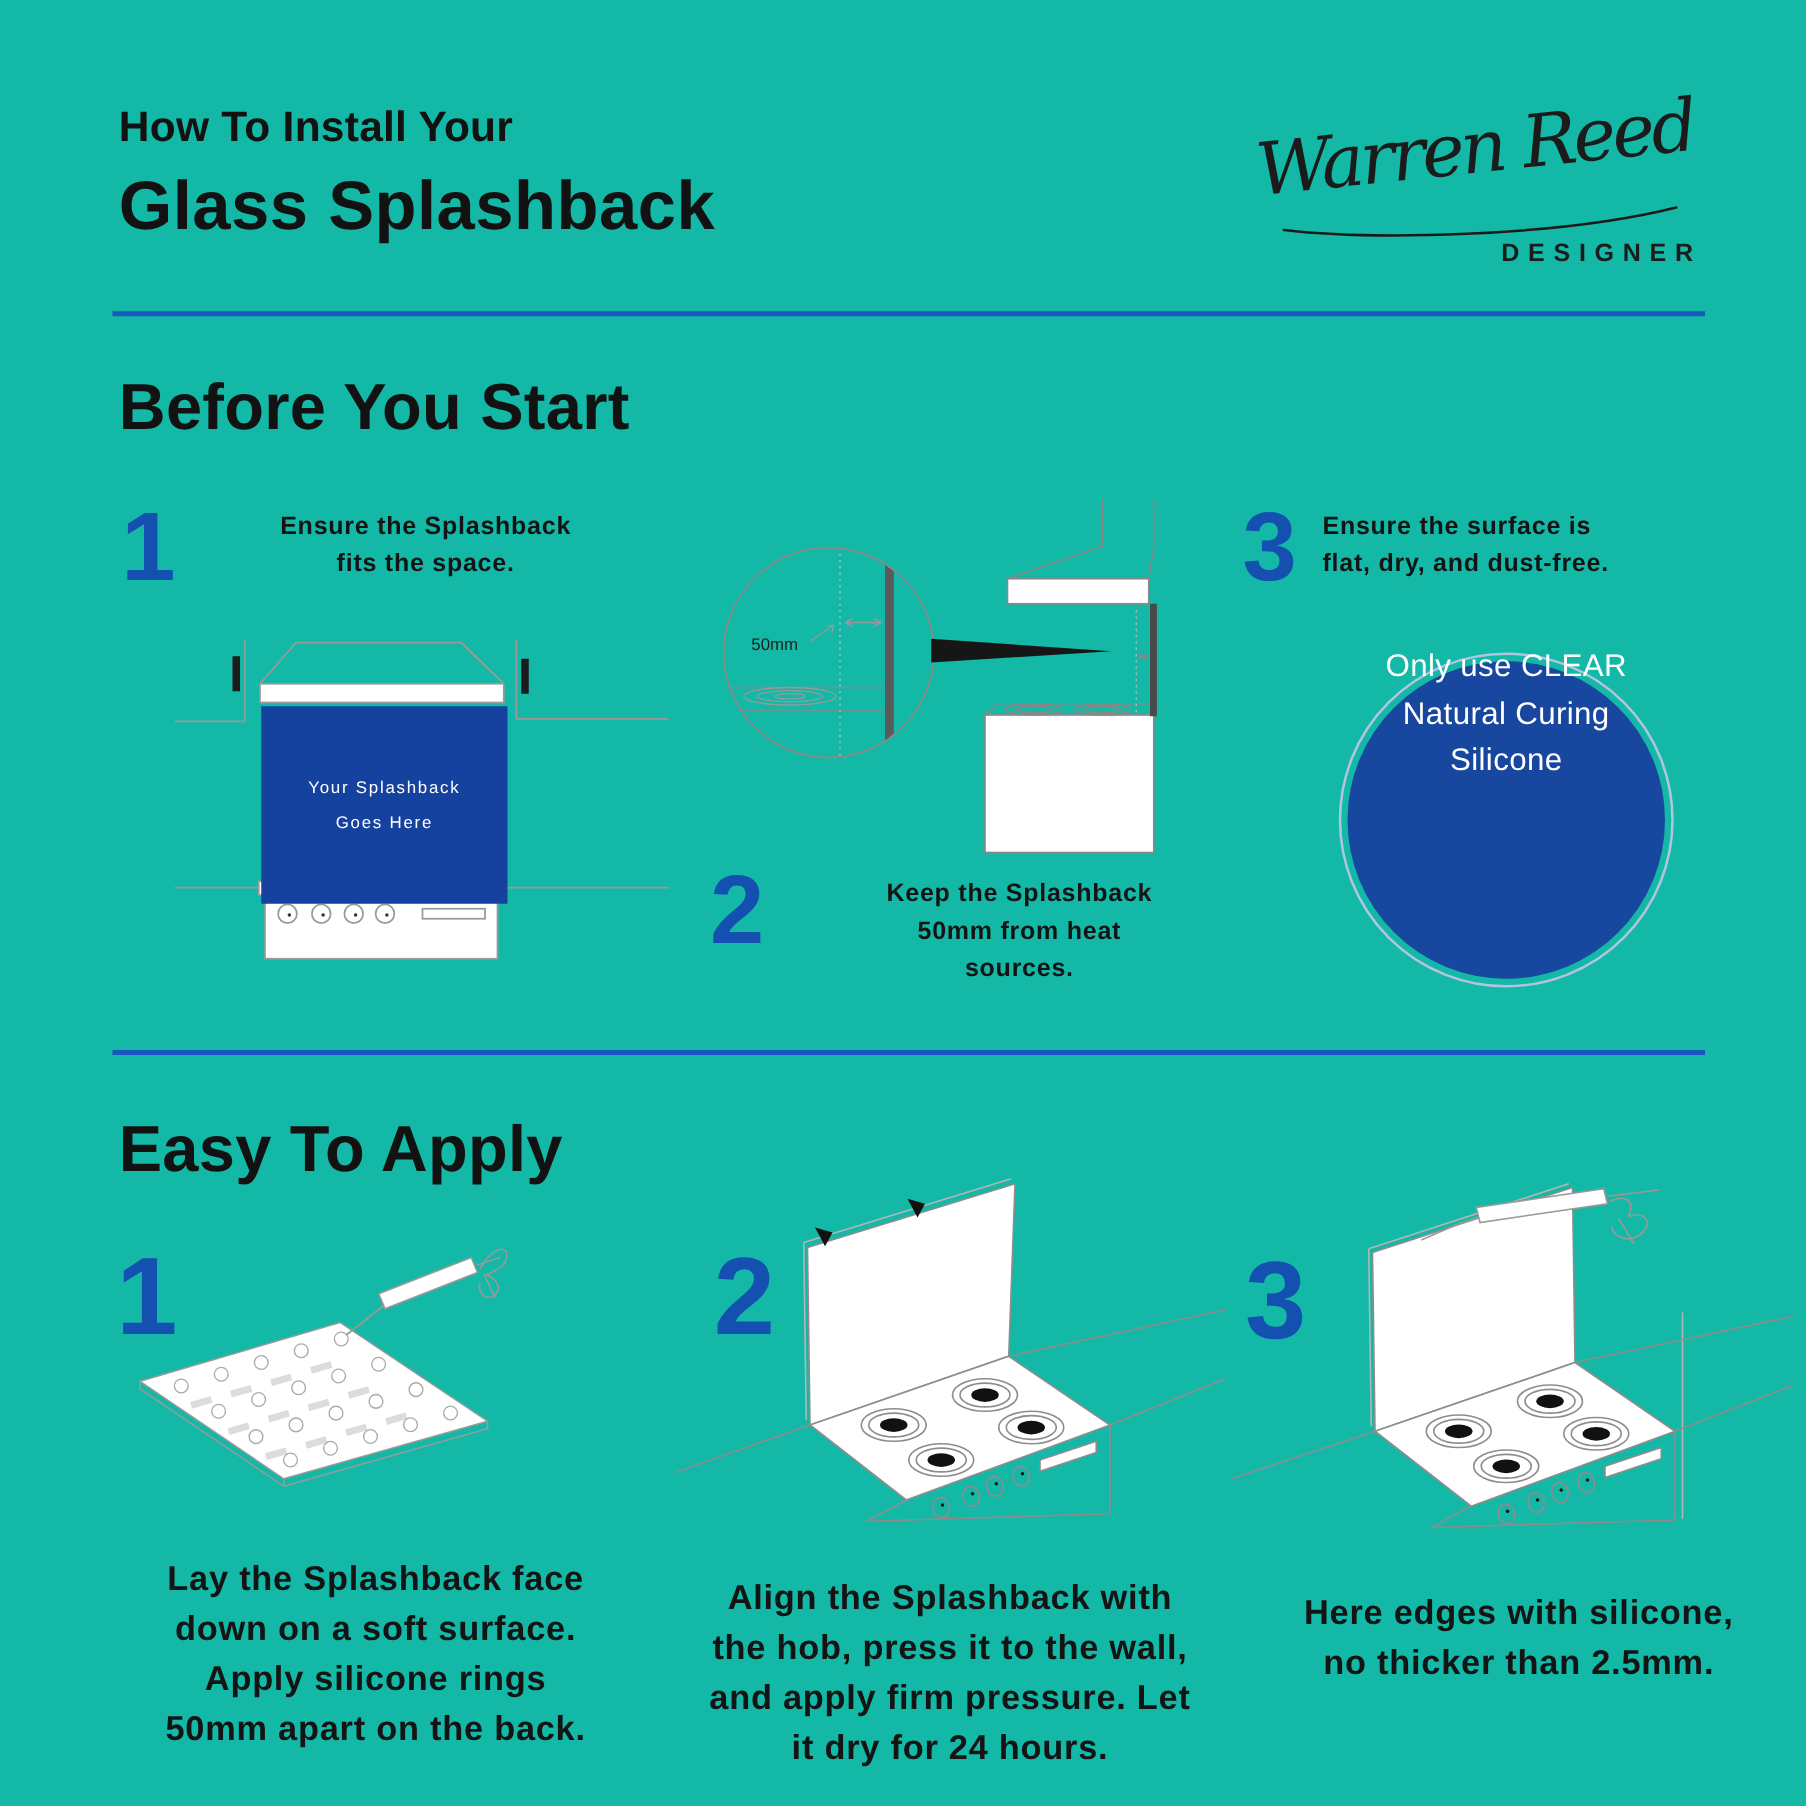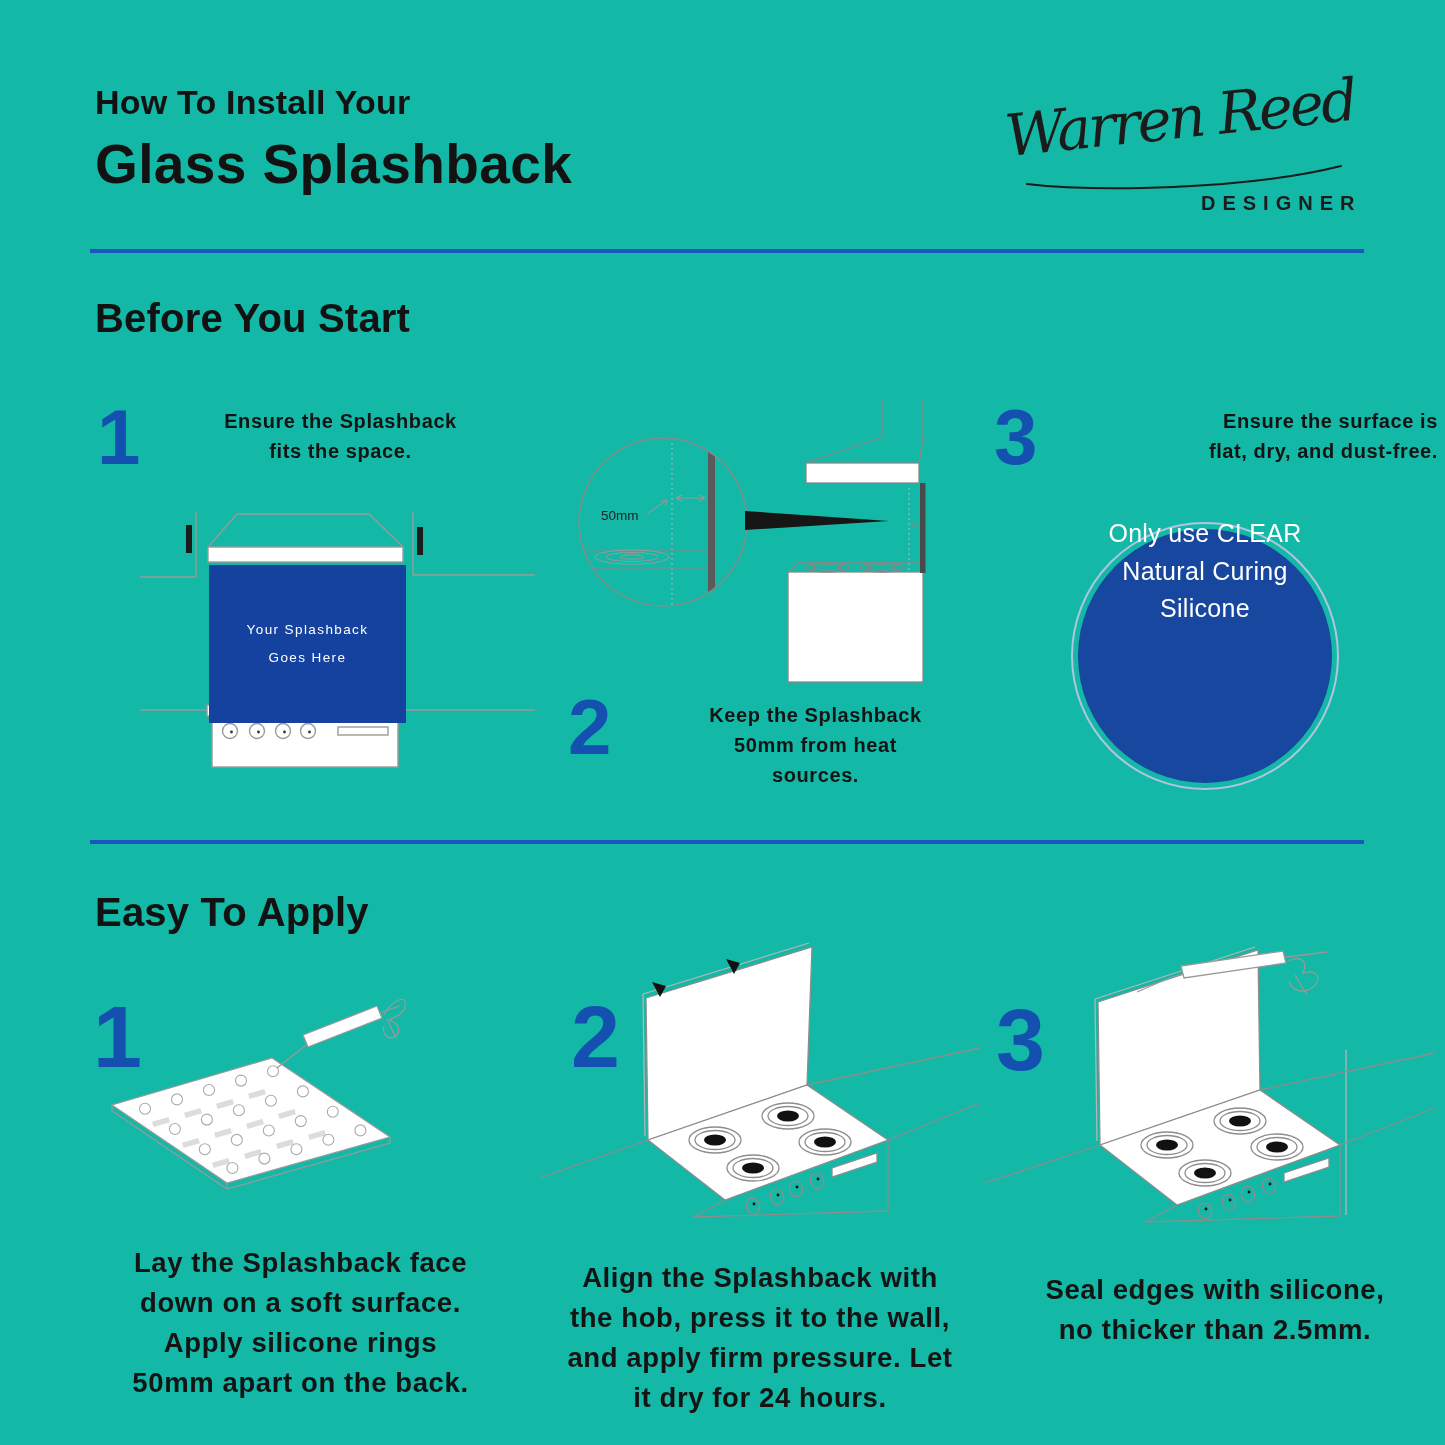--- a/index.html
+++ b/index.html
@@ -24,41 +24,41 @@
     font-family:"DejaVu Serif",serif;font-style:italic;font-weight:400;
     font-size:58px;letter-spacing:-3px;color:#1b1b1b;transform:rotate(-6deg);
   }
   .logo-swash{position:absolute;left:40px;top:96px;}
   .logo-sub{position:absolute;left:216px;top:126px;font-size:20px;letter-spacing:7px;color:#1c1c1c;font-weight:700;}
 
   .divider{position:absolute;left:90px;width:1274px;height:4px;background:var(--divider-blue);}
   .divider-1{top:249px;}
   .divider-2{top:840px;}
 
-  .section-heading{position:absolute;left:95px;font-size:40px;font-weight:700;letter-spacing:.2px;}
+  .section-heading{position:absolute;left:95px;font-size:52px;font-weight:700;letter-spacing:.2px;}
   .heading-before{top:296px;}
   .heading-apply{top:890px;}
 
   .step-number{position:absolute;color:var(--accent-blue);font-weight:700;line-height:1;}
   .num-top{font-size:78px;}
   .num-bottom{font-size:88px;}
   .n1{left:97px;top:398px;}
   .n2{left:568px;top:688px;}
   .n3{left:994px;top:398px;}
   .b1{left:93px;top:993px;}
   .b2{left:571px;top:993px;}
   .b3{left:996px;top:996px;}
 
   .step-text{
     position:absolute;font-size:20px;font-weight:700;line-height:1.5;
     letter-spacing:.6px;white-space:pre-line;color:#141414;
   }
   .s1{left:168px;top:406px;width:345px;text-align:center;}
   .s2{left:648px;top:700px;width:335px;text-align:center;}
-  .s3{left:1058px;top:406px;width:380px;text-align:right;}
+  .s3{left:1058px;top:406px;width:380px;text-align:left;}
 
   .caption{
     position:absolute;font-size:27.5px;font-weight:700;line-height:1.45;
     letter-spacing:.6px;white-space:pre-line;text-align:center;color:#141414;
   }
   .c1{left:83px;top:1243px;width:435px;}
   .c2{left:535px;top:1258px;width:450px;}
   .c3{left:995px;top:1270px;width:440px;}
 
   .illus{position:absolute;}
@@ -328,16 +328,16 @@
   </svg>
 
   <div class="caption c1">Lay the Splashback face
 down on a soft surface.
 Apply silicone rings
 50mm apart on the back.</div>
   <div class="caption c2">Align the Splashback with
 the hob, press it to the wall,
 and apply firm pressure. Let
 it dry for 24 hours.</div>
-  <div class="caption c3">Seal edges with silicone,
+  <div class="caption c3">Here edges with silicone,
 no thicker than 2.5mm.</div>
 
 </div>
 
 </body></html>

